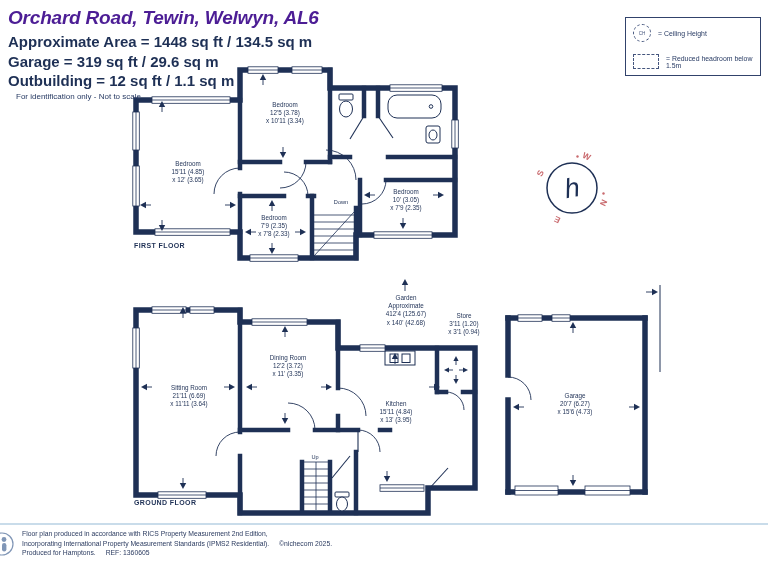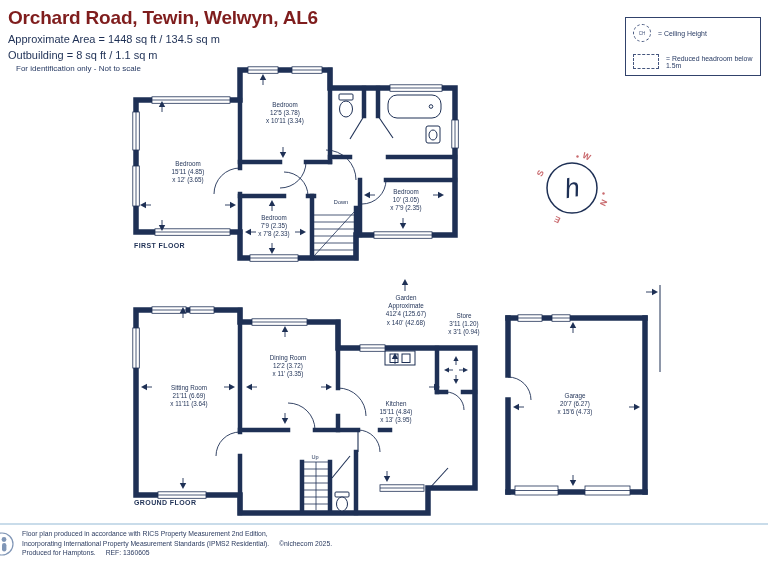--- a/index.html
+++ b/index.html
@@ -3,22 +3,22 @@
 <meta charset="utf-8">
 <style>
   html,body{margin:0;padding:0;}
   body{
     width:768px;height:576px;position:relative;background:#ffffff;
     font-family:"Liberation Sans", sans-serif;color:#1e3055;overflow:hidden;
   }
   .abs{position:absolute;}
   
   #header{left:8px;top:8px;line-height:1.0;}
-  #title{font-size:19px;font-weight:bold;color:#7f1d1d;margin:0 0 7px 0;letter-spacing:-0.2px;}
-  .hline{font-size:11px;font-weight:normal;color:#1e3055;margin:0 0 4.5px 0;}
+  #title{font-size:19px;font-weight:bold;color:#4c1d95;margin:0 0 7px 0;letter-spacing:-0.2px;font-style:italic;}
+  .hline{font-size:15px;font-weight:bold;color:#1e3055;margin:0 0 4.5px 0;}
   #disclaimer{font-size:8px;font-weight:normal;color:#273a63;margin-top:2px;margin-left:8px;}
   
   #legend{left:625px;top:17px;width:136px;height:59px;border:1px solid #31426b;box-sizing:border-box;
           padding:6px 7px;display:flex;flex-direction:column;justify-content:space-between;}
   .lrow{display:flex;align-items:center;gap:7px;}
   #ch-circle{width:16px;height:16px;border:1px dashed #44557d;border-radius:50%;flex:0 0 auto;
              display:flex;align-items:center;justify-content:center;font-size:4.5px;color:#44557d;}
   #rh-rect{width:24px;height:13px;border:1px dashed #44557d;flex:0 0 auto;}
   .ltext{font-size:6.9px;color:#273a63;}
   
@@ -369,21 +369,22 @@
   <g>
     <circle cx="2" cy="544" r="11" fill="none" stroke="#8096b6" stroke-width="1.2"></circle>
     <circle cx="4" cy="539.5" r="2.4" fill="#8096b6"></circle>
     <rect x="2" y="543" width="4.4" height="8.5" rx="2.2" fill="#8096b6"></rect>
   </g>
 </svg>
 
 <div class="abs" id="header">
   <div id="title">Orchard Road, Tewin, Welwyn, AL6</div>
   <div class="hline">Approximate Area = 1448 sq ft / 134.5 sq m</div>
-  <div class="hline">Outbuilding = 8 sq ft / 1.1 sq m</div>
+  <div class="hline">Garage = 319 sq ft / 29.6 sq m</div>
+  <div class="hline">Outbuilding = 12 sq ft / 1.1 sq m</div>
   <div id="disclaimer">For identification only - Not to scale</div>
 </div>
 
 <div class="abs" id="legend">
   <div class="lrow">
     <div id="ch-circle">CH</div>
     <div class="ltext">= Ceiling Height</div>
   </div>
   <div class="lrow">
     <div id="rh-rect"></div>

